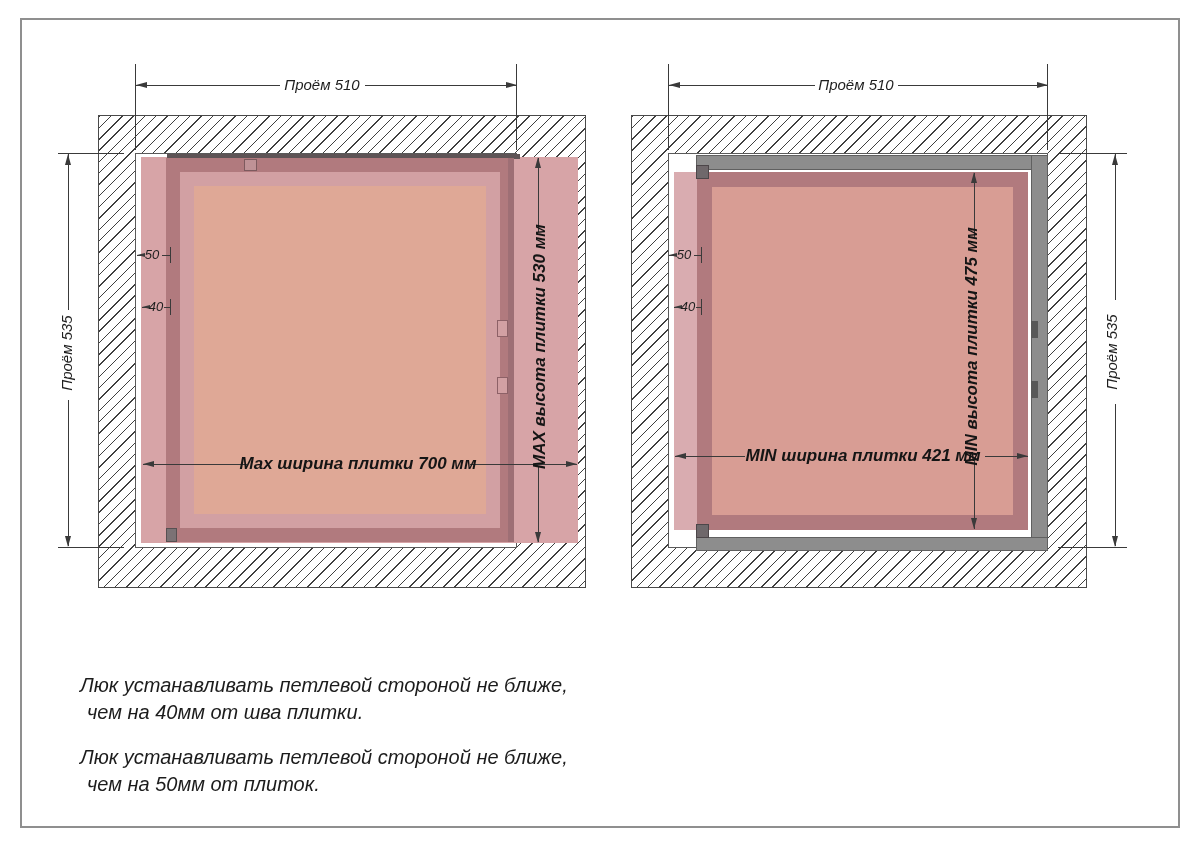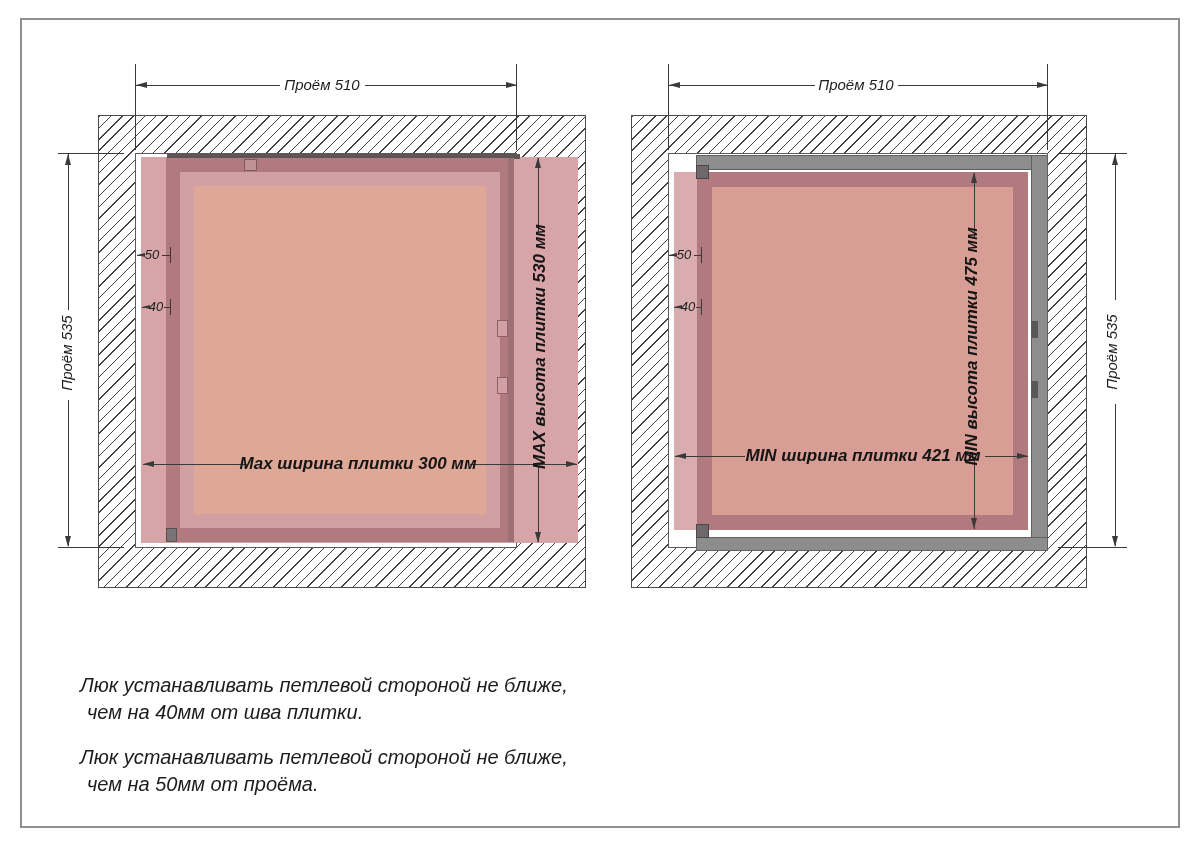--- a/index.html
+++ b/index.html
@@ -69,21 +69,21 @@
     <div class="vl" style="left:68px;top:154px;height:156px;"></div>
     <div class="vl" style="left:68px;top:400px;height:146px;"></div>
     <div class="arr ar-u" style="left:65px;top:154px;"></div>
     <div class="arr ar-d" style="left:65px;top:536px;"></div>
     <div class="dimlab v" style="left:-8px;top:344px;width:150px;">Проём 535</div>
 
     <div class="hl" style="left:143px;top:464px;width:104px;"></div>
     <div class="hl" style="left:470px;top:464px;width:107px;"></div>
     <div class="arr ar-l" style="left:143px;top:461px;"></div>
     <div class="arr ar-r" style="left:566px;top:461px;"></div>
-    <div class="boldlab" style="left:238px;top:454px;width:240px;">Max ширина плитки 300 мм</div>
+    <div class="boldlab" style="left:238px;top:454px;width:240px;">Max ширина плитки 700 мм</div>
 
     <div class="vl" style="left:538px;top:158px;height:74px;"></div>
     <div class="vl" style="left:538px;top:466px;height:76px;"></div>
     <div class="arr ar-u" style="left:535px;top:157px;"></div>
     <div class="arr ar-d" style="left:535px;top:532px;"></div>
     <div class="boldlab v" style="left:420px;top:339px;width:240px;">MAX высота плитки 530 мм</div>
 
     <div class="hl" style="left:137px;top:255px;width:6px;"></div>
     <div class="hl" style="left:162px;top:255px;width:8px;"></div>
     <div class="arr ar-l sm" style="left:137px;top:253px;"></div>
@@ -153,15 +153,15 @@
     <div class="hl" style="left:696px;top:307px;width:5px;"></div>
     <div class="arr ar-l sm" style="left:674px;top:305px;"></div>
     <div class="tick" style="left:701px;top:299px;height:16px;"></div>
     <div class="smalllab" style="left:673px;top:300px;width:30px;">40</div>
   </div>
 
   <div>
     <div class="note" style="left:80px;top:674px;">Люк устанавливать петлевой стороной не ближе,</div>
     <div class="note" style="left:87px;top:701px;">чем на 40мм от шва плитки.</div>
     <div class="note" style="left:80px;top:746px;">Люк устанавливать петлевой стороной не ближе,</div>
-    <div class="note" style="left:87px;top:773px;">чем на 50мм от проёма.</div>
+    <div class="note" style="left:87px;top:773px;">чем на 50мм от плиток.</div>
   </div>
 </div>
 
 </body></html>

